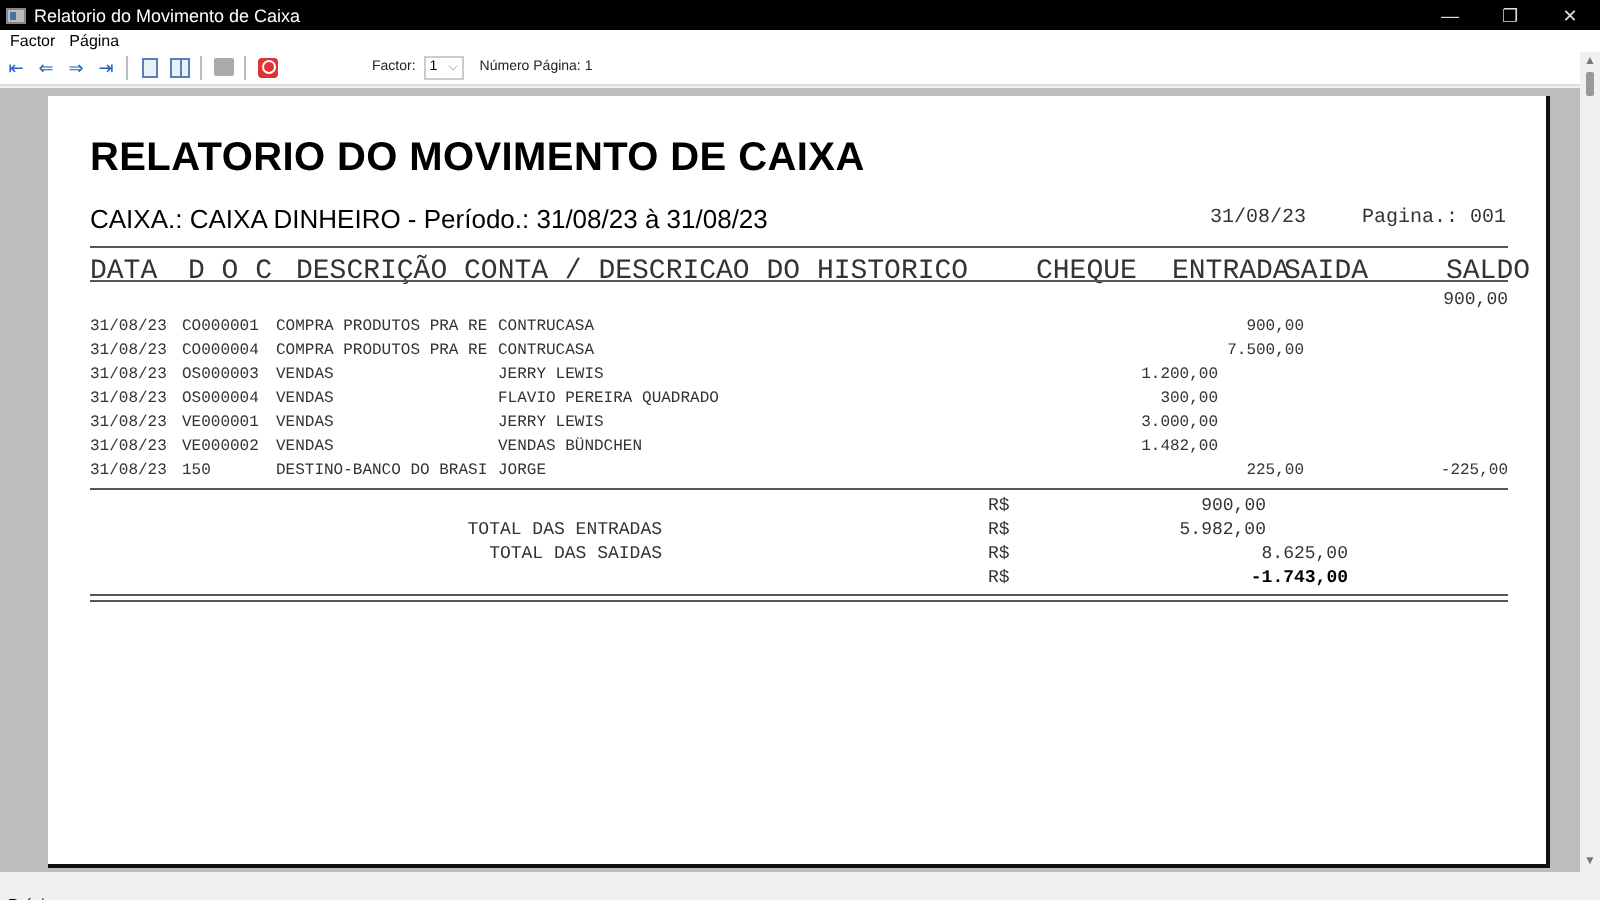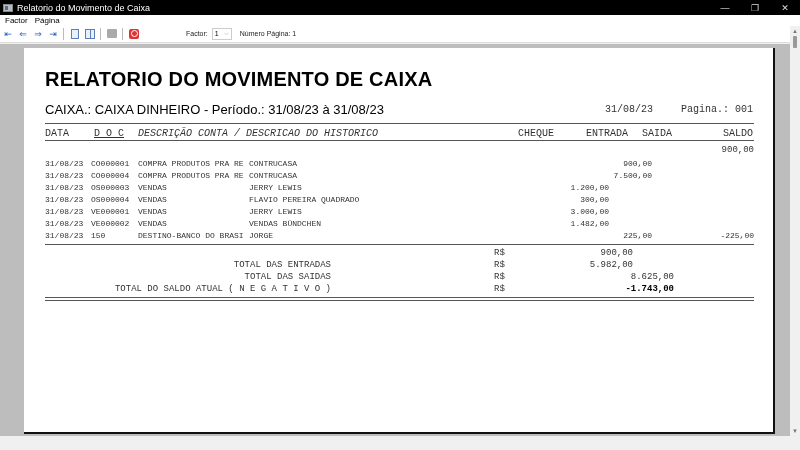--- a/index.html
+++ b/index.html
@@ -31,21 +31,21 @@
   .vscroll .arrow-down { position: absolute; bottom: 2px; left: 2px; font-size: 6px; color: #777; }
   .page { position: absolute; left: 24px; top: 4px; width: 751px; height: 386px; background: #fff; border-right: 2px solid #111; border-bottom: 2px solid #111; }
   .statusbar { position: absolute; left: 0; top: 436px; width: 800px; height: 32px; background: #f0f0f0; font-size: 8px; display: flex; align-items: center; padding-left: 4px; }
   .mono { font-family: "Liberation Mono", monospace; }
   .r-title { position: absolute; left: 21px; top: 20px; font-size: 20px; font-weight: bold; letter-spacing: 0.2px; }
   .r-demo { position: absolute; right: 20px; top: 24px; font-size: 14px; }
   .r-caixa { position: absolute; left: 21px; top: 54px; font-size: 13px; }
   .r-date { position: absolute; left: 581px; top: 56px; font-size: 10px; color: #333; }
   .r-pagina { position: absolute; right: 20px; top: 56px; font-size: 10px; color: #333; }
   .hr { position: absolute; left: 21px; width: 709px; height: 1px; background: #555; }
-  .hdr { position: absolute; top: 80px; font-size: 10px; color: #333; }
+  .hdr { position: absolute; top: 80px; font-size: 14px; color: #333; }
   .row { position: absolute; left: 21px; width: 709px; height: 12px; font-size: 8px; color: #333; }
   .row span { position: absolute; white-space: pre; }
   .num { text-align: right; }
   .tot { position: absolute; font-size: 9px; color: #333; white-space: pre; }
   .bold { font-weight: bold; color: #000; }
 </style>
 </head>
 <body>
 
 <div class="titlebar">
@@ -100,21 +100,21 @@
 <div class="viewer">
   <div class="page">
     <div class="r-title">RELATORIO DO MOVIMENTO DE CAIXA</div>
     <div class="r-caixa">CAIXA.: CAIXA DINHEIRO -  Período.: 31/08/23 à 31/08/23</div>
     <div class="r-date mono">31/08/23</div>
     <div class="r-pagina mono">Pagina.: 001</div>
     <div class="hr" style="top:75px;"></div>
 
     <span class="hdr mono" style="left:21px;">DATA</span>
     <span class="hdr mono" style="left:70px;text-decoration:underline;">D O C</span>
-    <span class="hdr mono" style="left:114px;font-style:italic;">DESCRIÇÃO CONTA / DESCRICAO DO HISTORICO</span>
+    <span class="hdr mono" style="left:124px;">DESCRIÇÃO CONTA / DESCRICAO DO HISTORICO</span>
     <span class="hdr mono" style="left:494px;">CHEQUE</span>
     <span class="hdr mono" style="left:562px;">ENTRADA</span>
     <span class="hdr mono" style="left:618px;">SAIDA</span>
     <span class="hdr mono" style="left:699px;">SALDO</span>
     <div class="hr" style="top:92px;"></div>
 
     <div class="row mono" style="top:97px;font-size:9px;">
       <span class="num" style="right:0;">900,00</span>
     </div>
 
@@ -174,21 +174,20 @@
     <span class="tot mono" style="right:140px;top:200px;">900,00</span>
 
     <span class="tot mono" style="right:442px;top:212px;">TOTAL DAS ENTRADAS</span>
     <span class="tot mono" style="left:470px;top:212px;">R$</span>
     <span class="tot mono" style="right:140px;top:212px;">5.982,00</span>
 
     <span class="tot mono" style="right:442px;top:224px;">TOTAL DAS SAIDAS</span>
     <span class="tot mono" style="left:470px;top:224px;">R$</span>
     <span class="tot mono" style="right:99px;top:224px;">8.625,00</span>
 
-    <span class="tot mono" style="right:442px;top:236px;">TOTAL DO SALDO ATUAL ( N E G A T I V O )</span>
     <span class="tot mono" style="left:470px;top:236px;">R$</span>
     <span class="tot mono bold" style="right:99px;top:236px;">-1.743,00</span>
 
     <div class="hr" style="top:249px;"></div>
     <div class="hr" style="top:252px;"></div>
   </div>
 </div>
 
 <div class="vscroll">
   <span class="arrow-up">▲</span>

